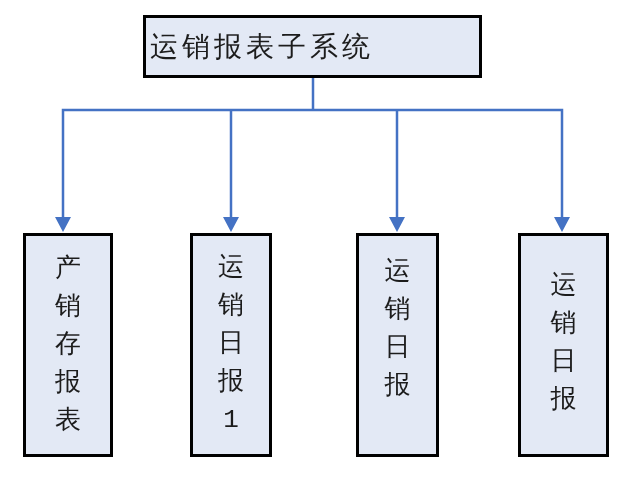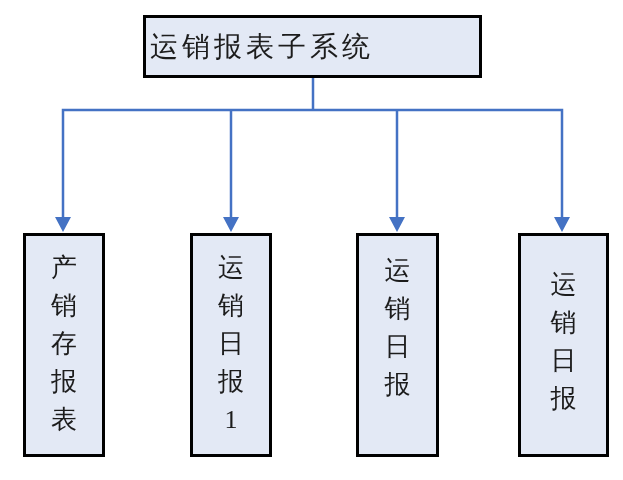--- a/index.html
+++ b/index.html
@@ -51,22 +51,22 @@
   .root-label {
     font-size: 28px;
     letter-spacing: 4px;
     text-indent: 4px;
     white-space: nowrap;
   }
   .child-node {
     top: 233px;
     height: 224px;
   }
-  .child-1 { left: 23px;  width: 82px; }
-  .child-2 { left: 190px; width: 82px; }
+  .child-1 { left: 23px;  width: 90px; }
+  .child-2 { left: 190px; width: 82px; font-family: Liberation Mono, monospace; }
   .child-3 { left: 356px; width: 83px; }
   .child-4 { left: 518px; width: 91px; }
   .vlabel {
     display: block;
     width: 1.06em;
     margin: 0 auto;
     font-size: 26px;
     line-height: 38px;
     text-align: center;
     word-break: break-all;

